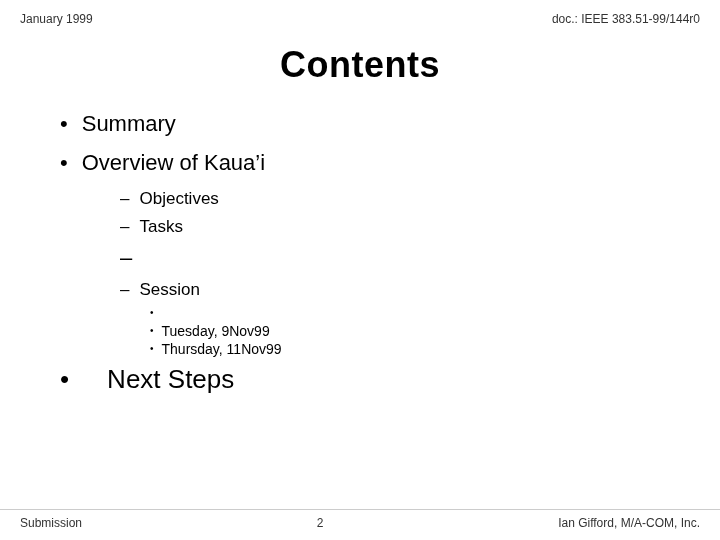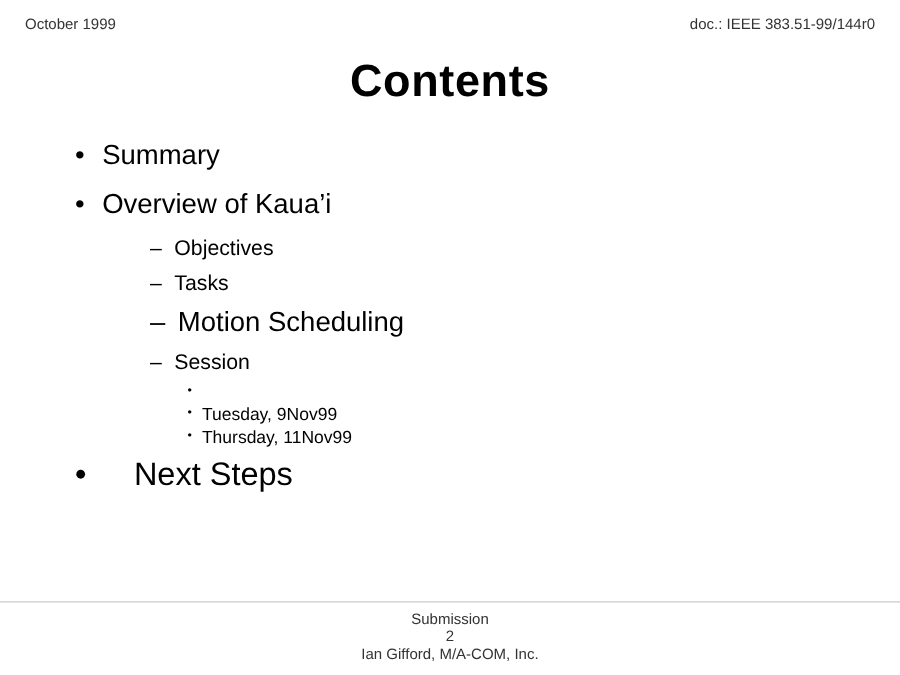--- a/index.html
+++ b/index.html
@@ -122,40 +122,39 @@
       line-height: 1.6;
     }
 
     .footer {
       position: absolute;
       bottom: 10px;
       left: 0;
       right: 0;
       display: flex;
       justify-content: space-between;
-      align-items: center;
+      align-items: flex-start;
       padding: 0 20px;
       font-size: 12px;
       color: #333;
       border-top: 1px solid #ccc;
       padding-top: 6px;
-      flex-direction: column;
     }
 
     .footer-center {
       text-align: center;
     }
   </style>
 </head>
 <body>
 
 <div class="slide">
 
   <div class="header">
-    <span>October 1999</span>
+    <span>January 1999</span>
     <span>doc.: IEEE 383.51-99/144r0</span>
   </div>
 
   <div class="title-section">
     <h1>Contents</h1>
   </div>
 
   <div class="content">
 
     <div class="bullet-main">
@@ -175,21 +174,20 @@
         <span class="sub-text">Objectives</span>
       </div>
 
       <div class="sub-item">
         <span class="dash">–</span>
         <span class="sub-text">Tasks</span>
       </div>
 
       <div class="sub-item sub-item-large">
         <span class="dash">–</span>
-        <span class="sub-text">Motion Scheduling</span>
       </div>
 
       <div class="sub-item">
         <span class="dash">–</span>
         <span class="sub-text">Session</span>
       </div>
 
       <div class="sub-sub-items">
         <div class="sub-sub-item">
           <span class="bullet-dot">•</span>

